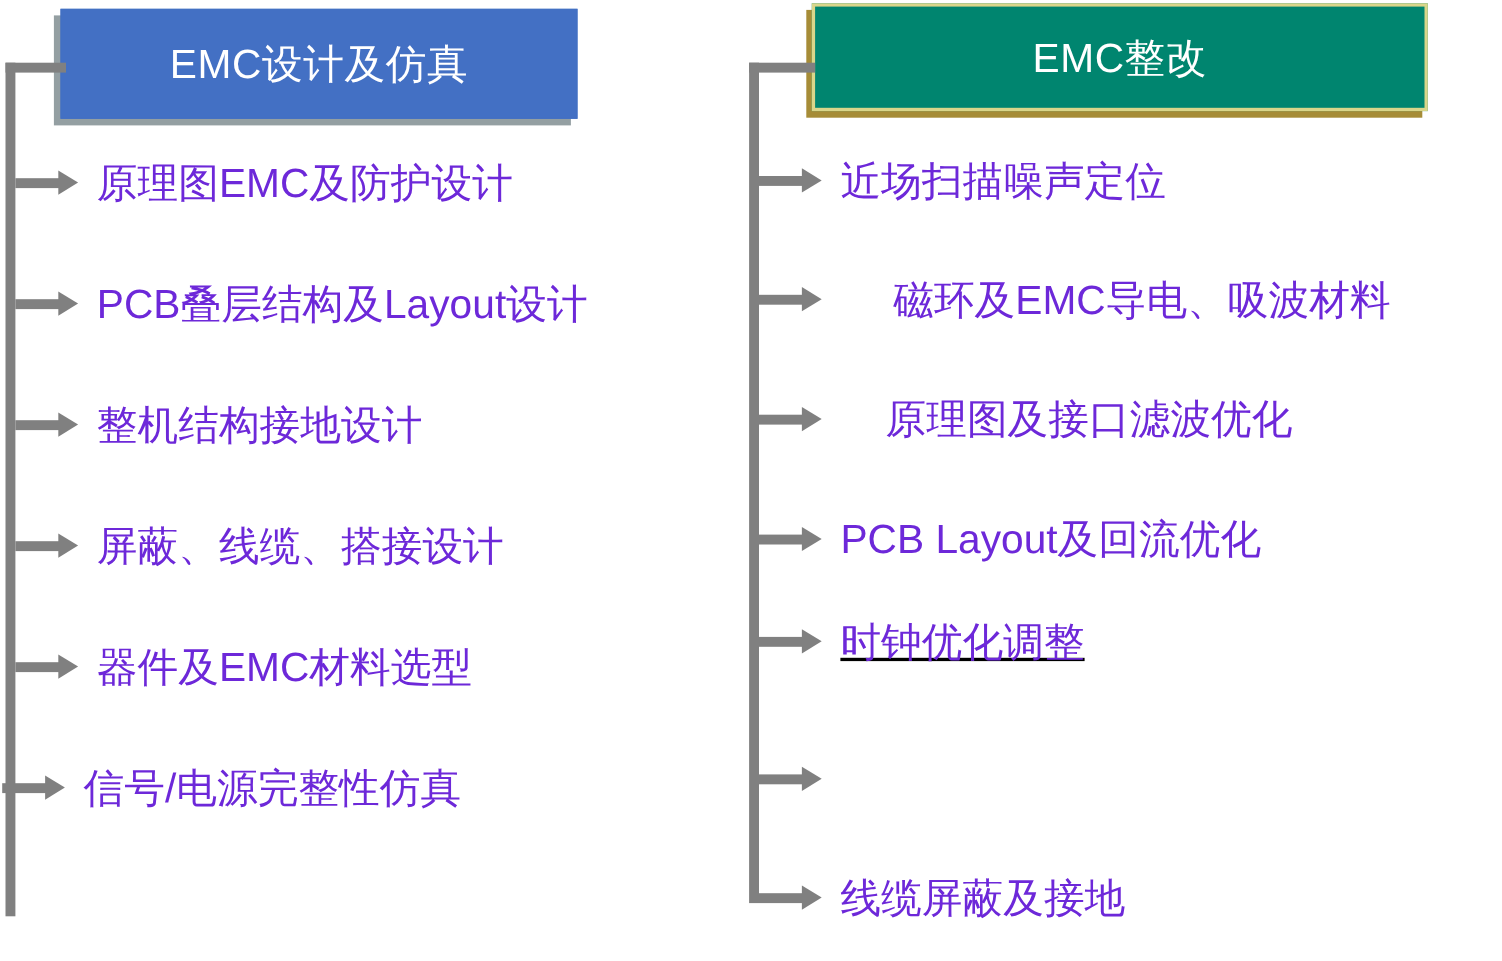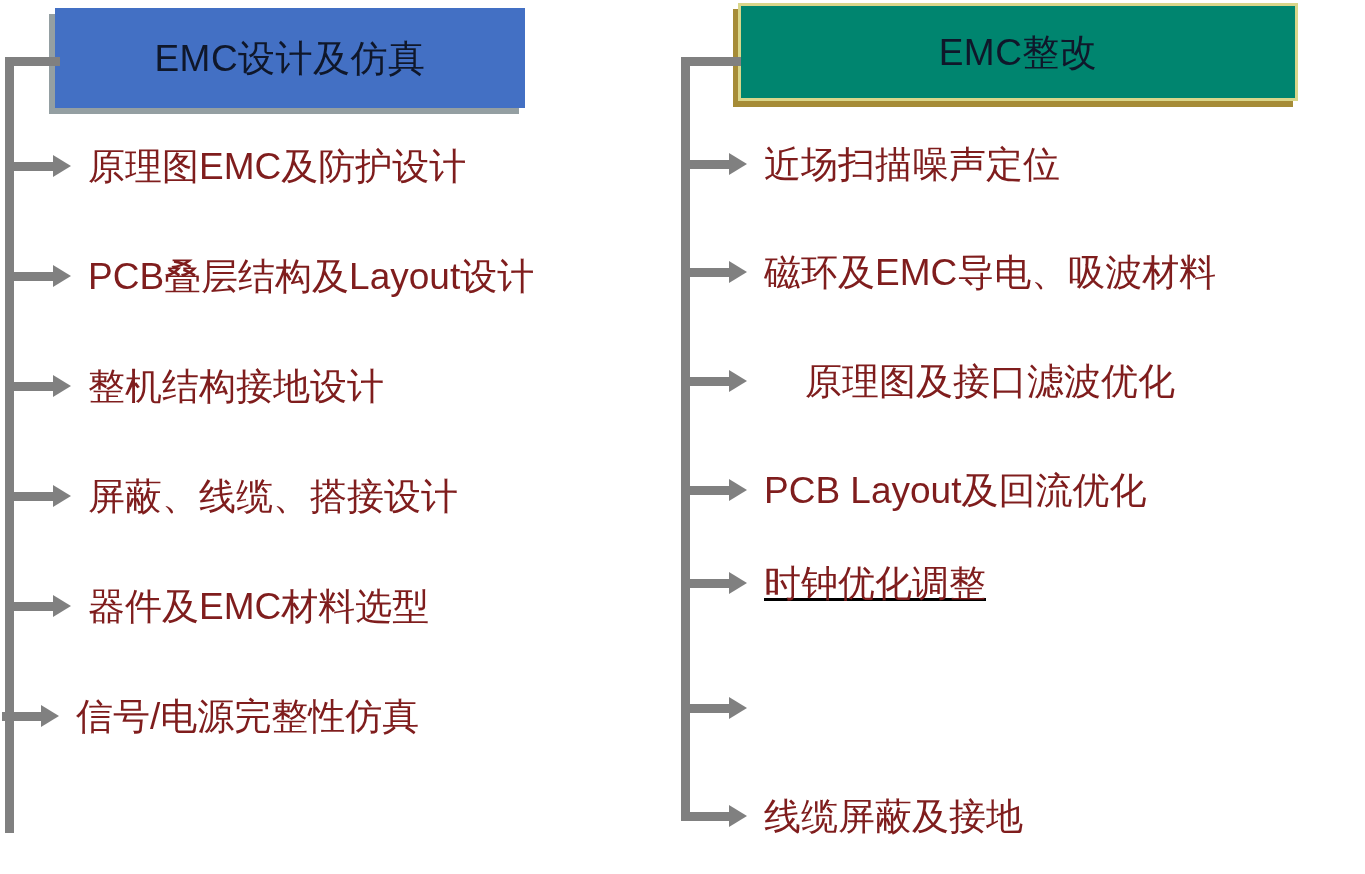--- a/index.html
+++ b/index.html
@@ -20,21 +20,21 @@
     inset: 0;
   }
 
   
   .header-box {
     position: absolute;
     box-sizing: border-box;
     display: flex;
     align-items: center;
     justify-content: center;
-    color: #0f172a;
+    color: #ffffff;
     font-size: 37px;
     letter-spacing: 0.5px;
     line-height: 1;
     white-space: nowrap;
   }
 
   #header-left {
     left: 55px;
     top: 8px;
     width: 470px;
@@ -86,21 +86,21 @@
     top: 50%;
     transform: translateY(-50%);
     border-top: 11px solid transparent;
     border-bottom: 11px solid transparent;
     border-left: 18px solid #808080;
   }
   .branch-label {
     margin-left: 34px;
     font-size: 37px;
     line-height: 1;
-    color: #7f1d1d;
+    color: #6d28d9;
     white-space: nowrap;
   }
 
   
   .col-left .branch-arrow { width: 40px; }
   .col-right .branch-arrow { width: 40px; }
 </style>
 </head>
 <body>
 
@@ -150,21 +150,21 @@
   </div>
 
   <div class="trunk trunk-h" style="left:681px; top:57px; width:60px;"></div>
   <div class="trunk trunk-v" style="left:681px; top:57px; height:764px;"></div>
 
   <div class="branch col-right" style="left:690px; top:134px;">
     <div class="branch-arrow"></div>
     <div class="branch-label">近场扫描噪声定位</div>
   </div>
 
-  <div class="branch col-right" style="left:690px; top:242px;">
+  <div class="branch col-right" style="left:690px; top:242px;gap:48px;">
     <div class="branch-arrow"></div>
     <div class="branch-label">磁环及EMC导电、吸波材料</div>
   </div>
 
   <div class="branch col-right" style="left:690px; top:351px;gap:41px;">
     <div class="branch-arrow"></div>
     <div class="branch-label">原理图及接口滤波优化</div>
   </div>
 
   <div class="branch col-right" style="left:690px; top:460px;">

